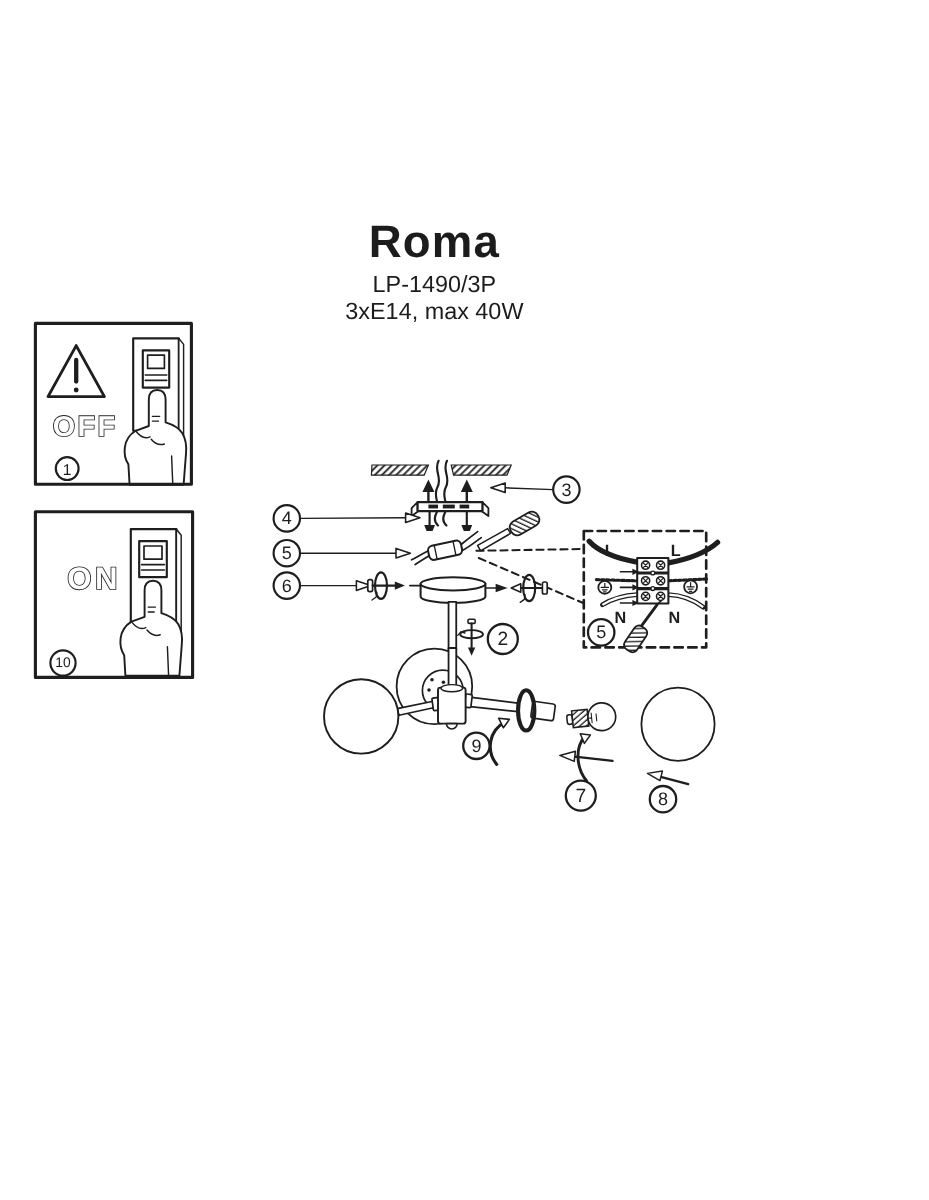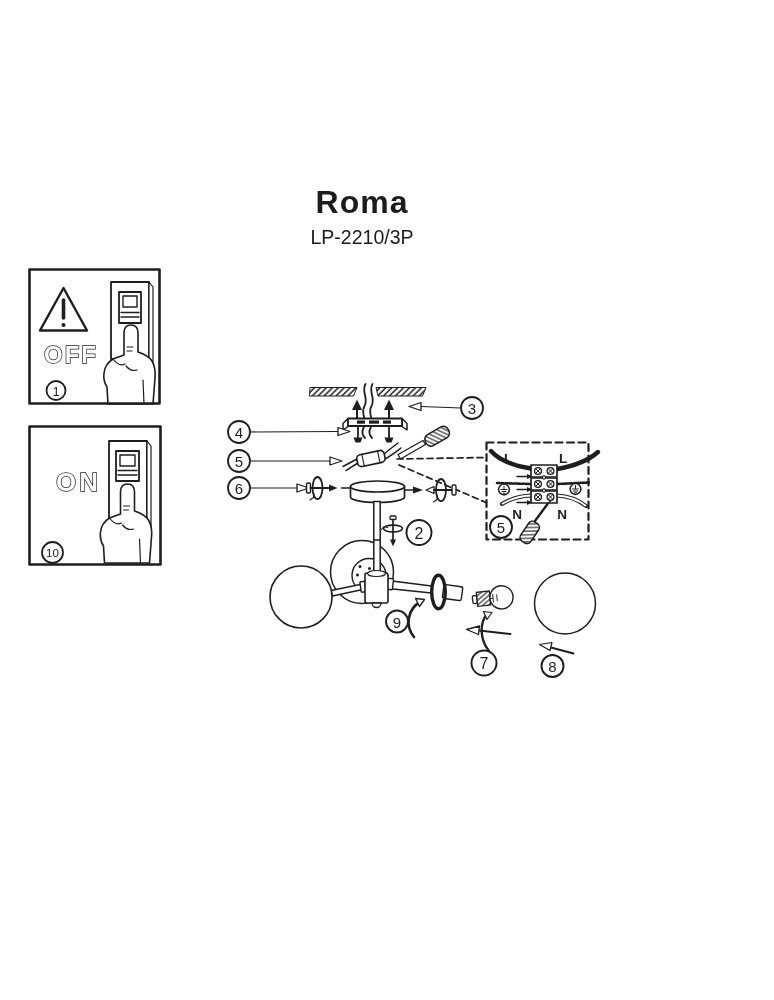--- a/index.html
+++ b/index.html
@@ -1,37 +1,38 @@
 <!DOCTYPE html>
 <html><head>
 <meta charset="utf-8">
 <style>
   html,body{margin:0;padding:0;background:#e8e8e8;}
   .sheet{position:relative;width:774px;height:1000px;background:#ffffff;overflow:hidden;
          font-family:"Liberation Sans",sans-serif;color:#1c1c1c;}
   .title-block{position:absolute;top:182px;left:212px;width:300px;text-align:center;}
-  .product-name{font-size:32px;font-weight:bold;letter-spacing:1px;line-height:40px;margin-bottom:4px;}
+  .product-name{font-size:38px;font-weight:bold;letter-spacing:1px;line-height:40px;margin-bottom:4px;}
   .product-line{font-size:19.5px;line-height:23px;}
   svg{position:absolute;left:0;top:0;}
   svg text{font-family:"Liberation Sans",sans-serif;fill:#1e1e1e;}
   .num{font-size:15px;text-anchor:middle;dominant-baseline:central;}
   .hollow{font-weight:bold;fill:#ffffff;stroke:#1e1e1e;stroke-width:1.4;paint-order:stroke;}
   .wlabel{font-size:13.5px;font-weight:bold;text-anchor:middle;}
   .ln{stroke:#1e1e1e;fill:none;stroke-linecap:round;stroke-linejoin:round;}
   .wh{fill:#ffffff;}
   .bk{fill:#1e1e1e;stroke:none;}
 </style>
 </head>
 <body>
 
 <div class="sheet">
 
   <div class="title-block">
     <div class="product-name">Roma</div>
-    <div class="product-line">LP-2210/3P</div>
+    <div class="product-line">LP-1490/3P</div>
+    <div class="product-line">3xE14, max 40W</div>
   </div>
 
   <svg width="774" height="1000" viewBox="0 0 774 1000">
     <defs>
       <pattern id="hatch" width="4.2" height="4.2" patternUnits="userSpaceOnUse" patternTransform="rotate(45)">
         <rect width="4.2" height="4.2" fill="#ffffff"></rect>
         <line x1="1" y1="0" x2="1" y2="4.2" stroke="#1e1e1e" stroke-width="1.5"></line>
       </pattern>
       <pattern id="hatchH" width="3.6" height="3.6" patternUnits="userSpaceOnUse" patternTransform="rotate(55)">
         <rect width="3.6" height="3.6" fill="#ffffff"></rect>

